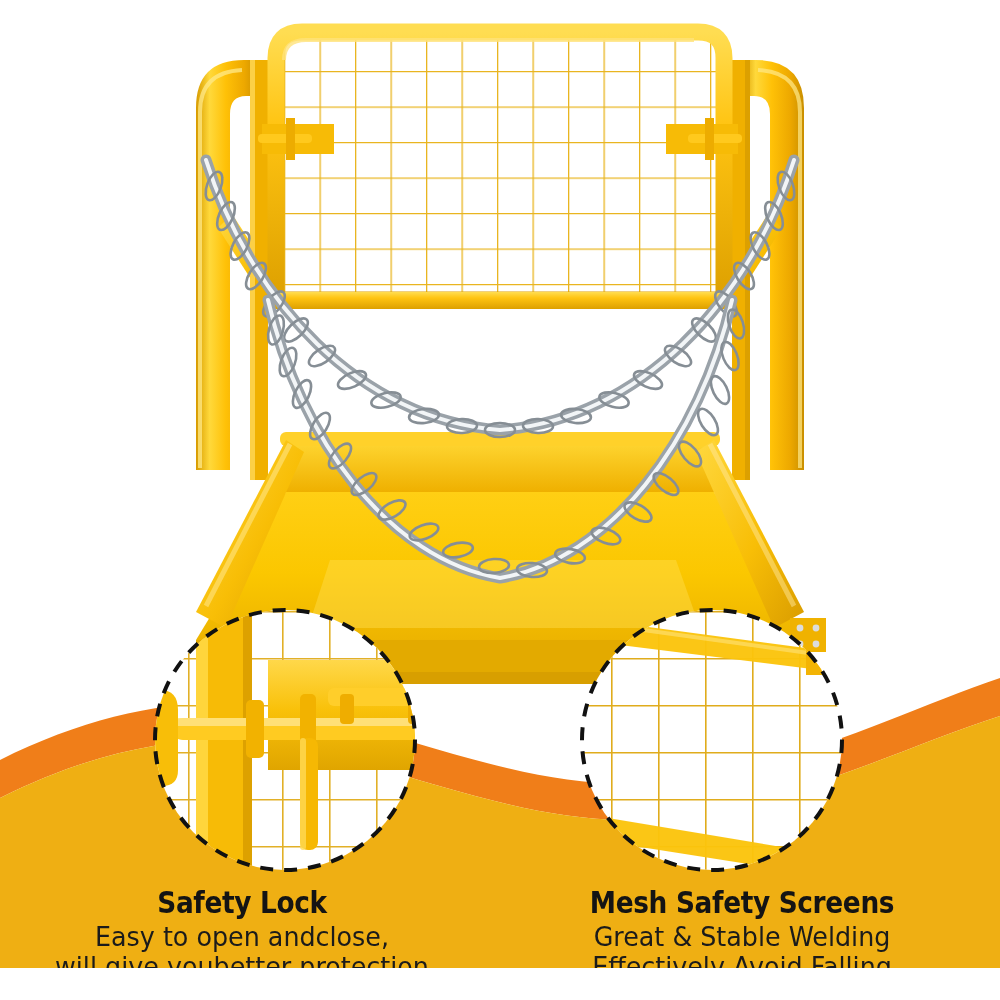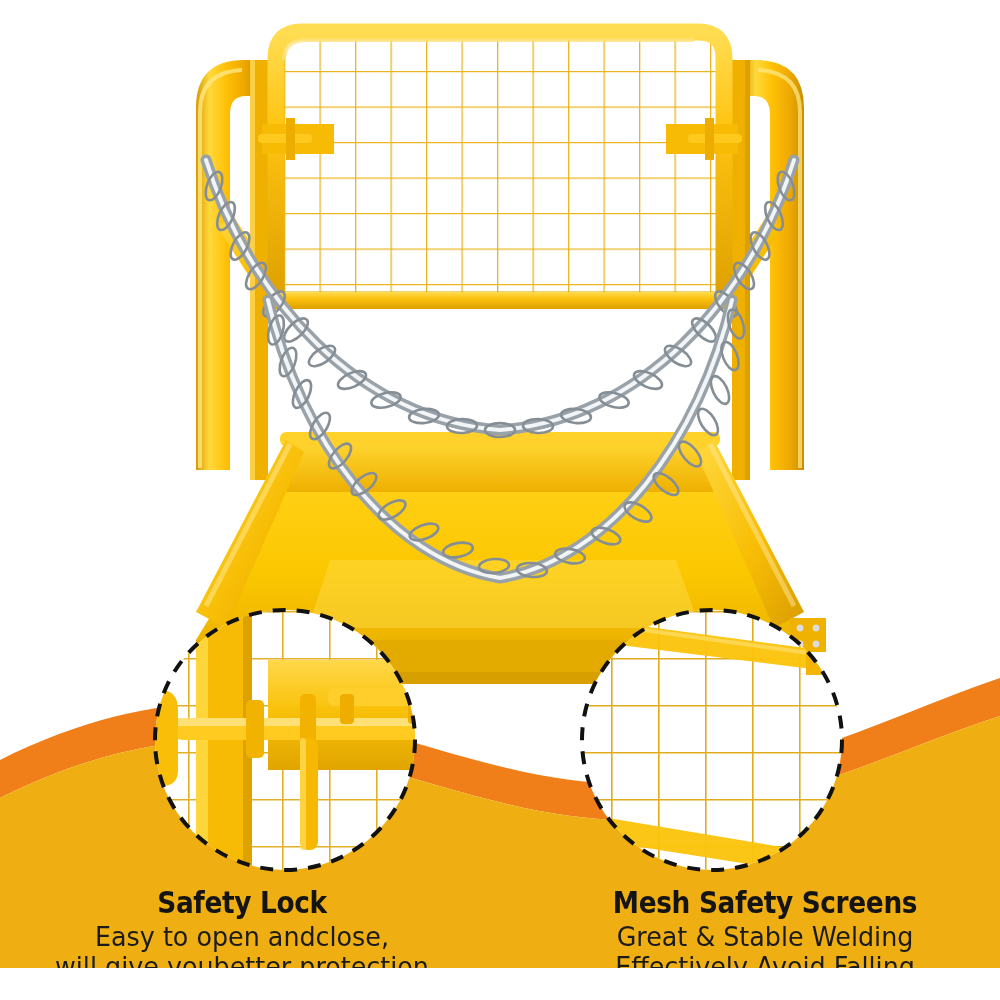--- a/index.html
+++ b/index.html
@@ -25,21 +25,21 @@
     height: 1000px;
   }
 
   
   .caption-block {
     position: absolute;
     text-align: center;
     width: 460px;
   }
   .caption-left  { left: 12px;  top: 886px; }
-  .caption-right { left: 535px; top: 886px; }
+  .caption-right { left: 512px; top: 886px; }
 
   .caption-title {
     font-family: "DejaVu Sans", sans-serif;
     font-weight: bold;
     font-size: 30px;
     line-height: 34px;
     letter-spacing: -0.4px;
     color: #141414;
     margin: 0 0 2px 0;
     transform: scaleX(0.88);

